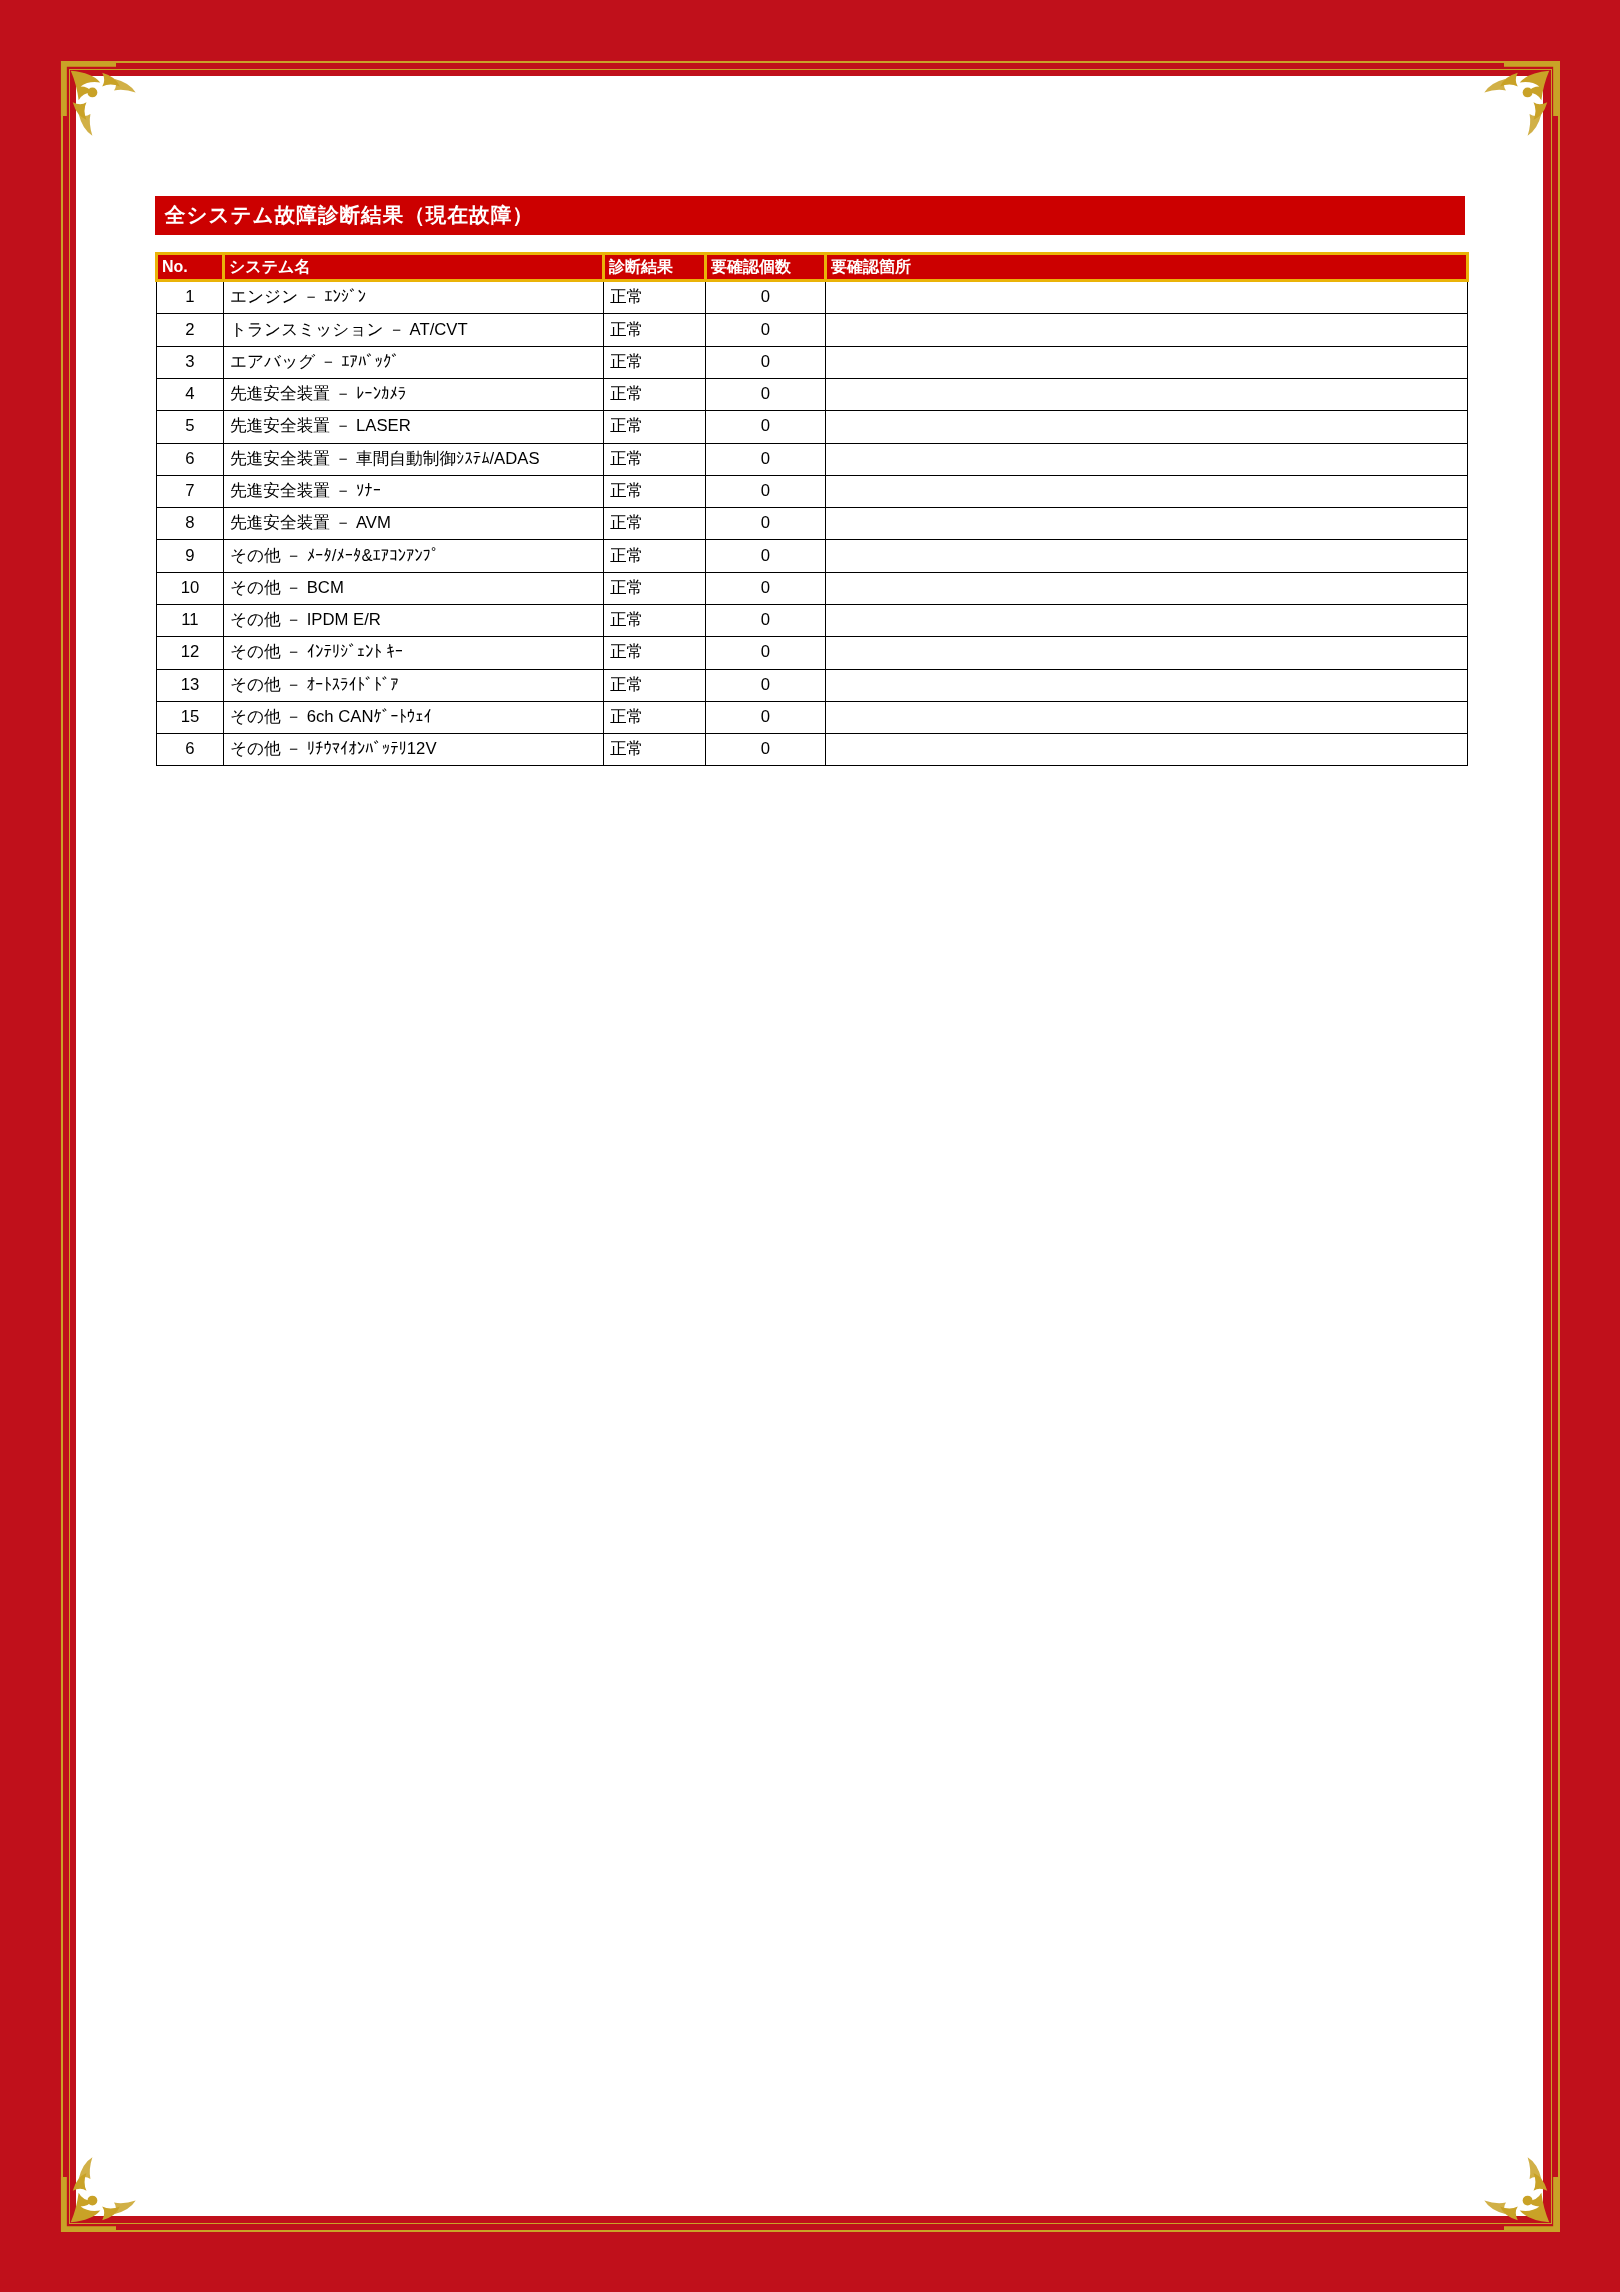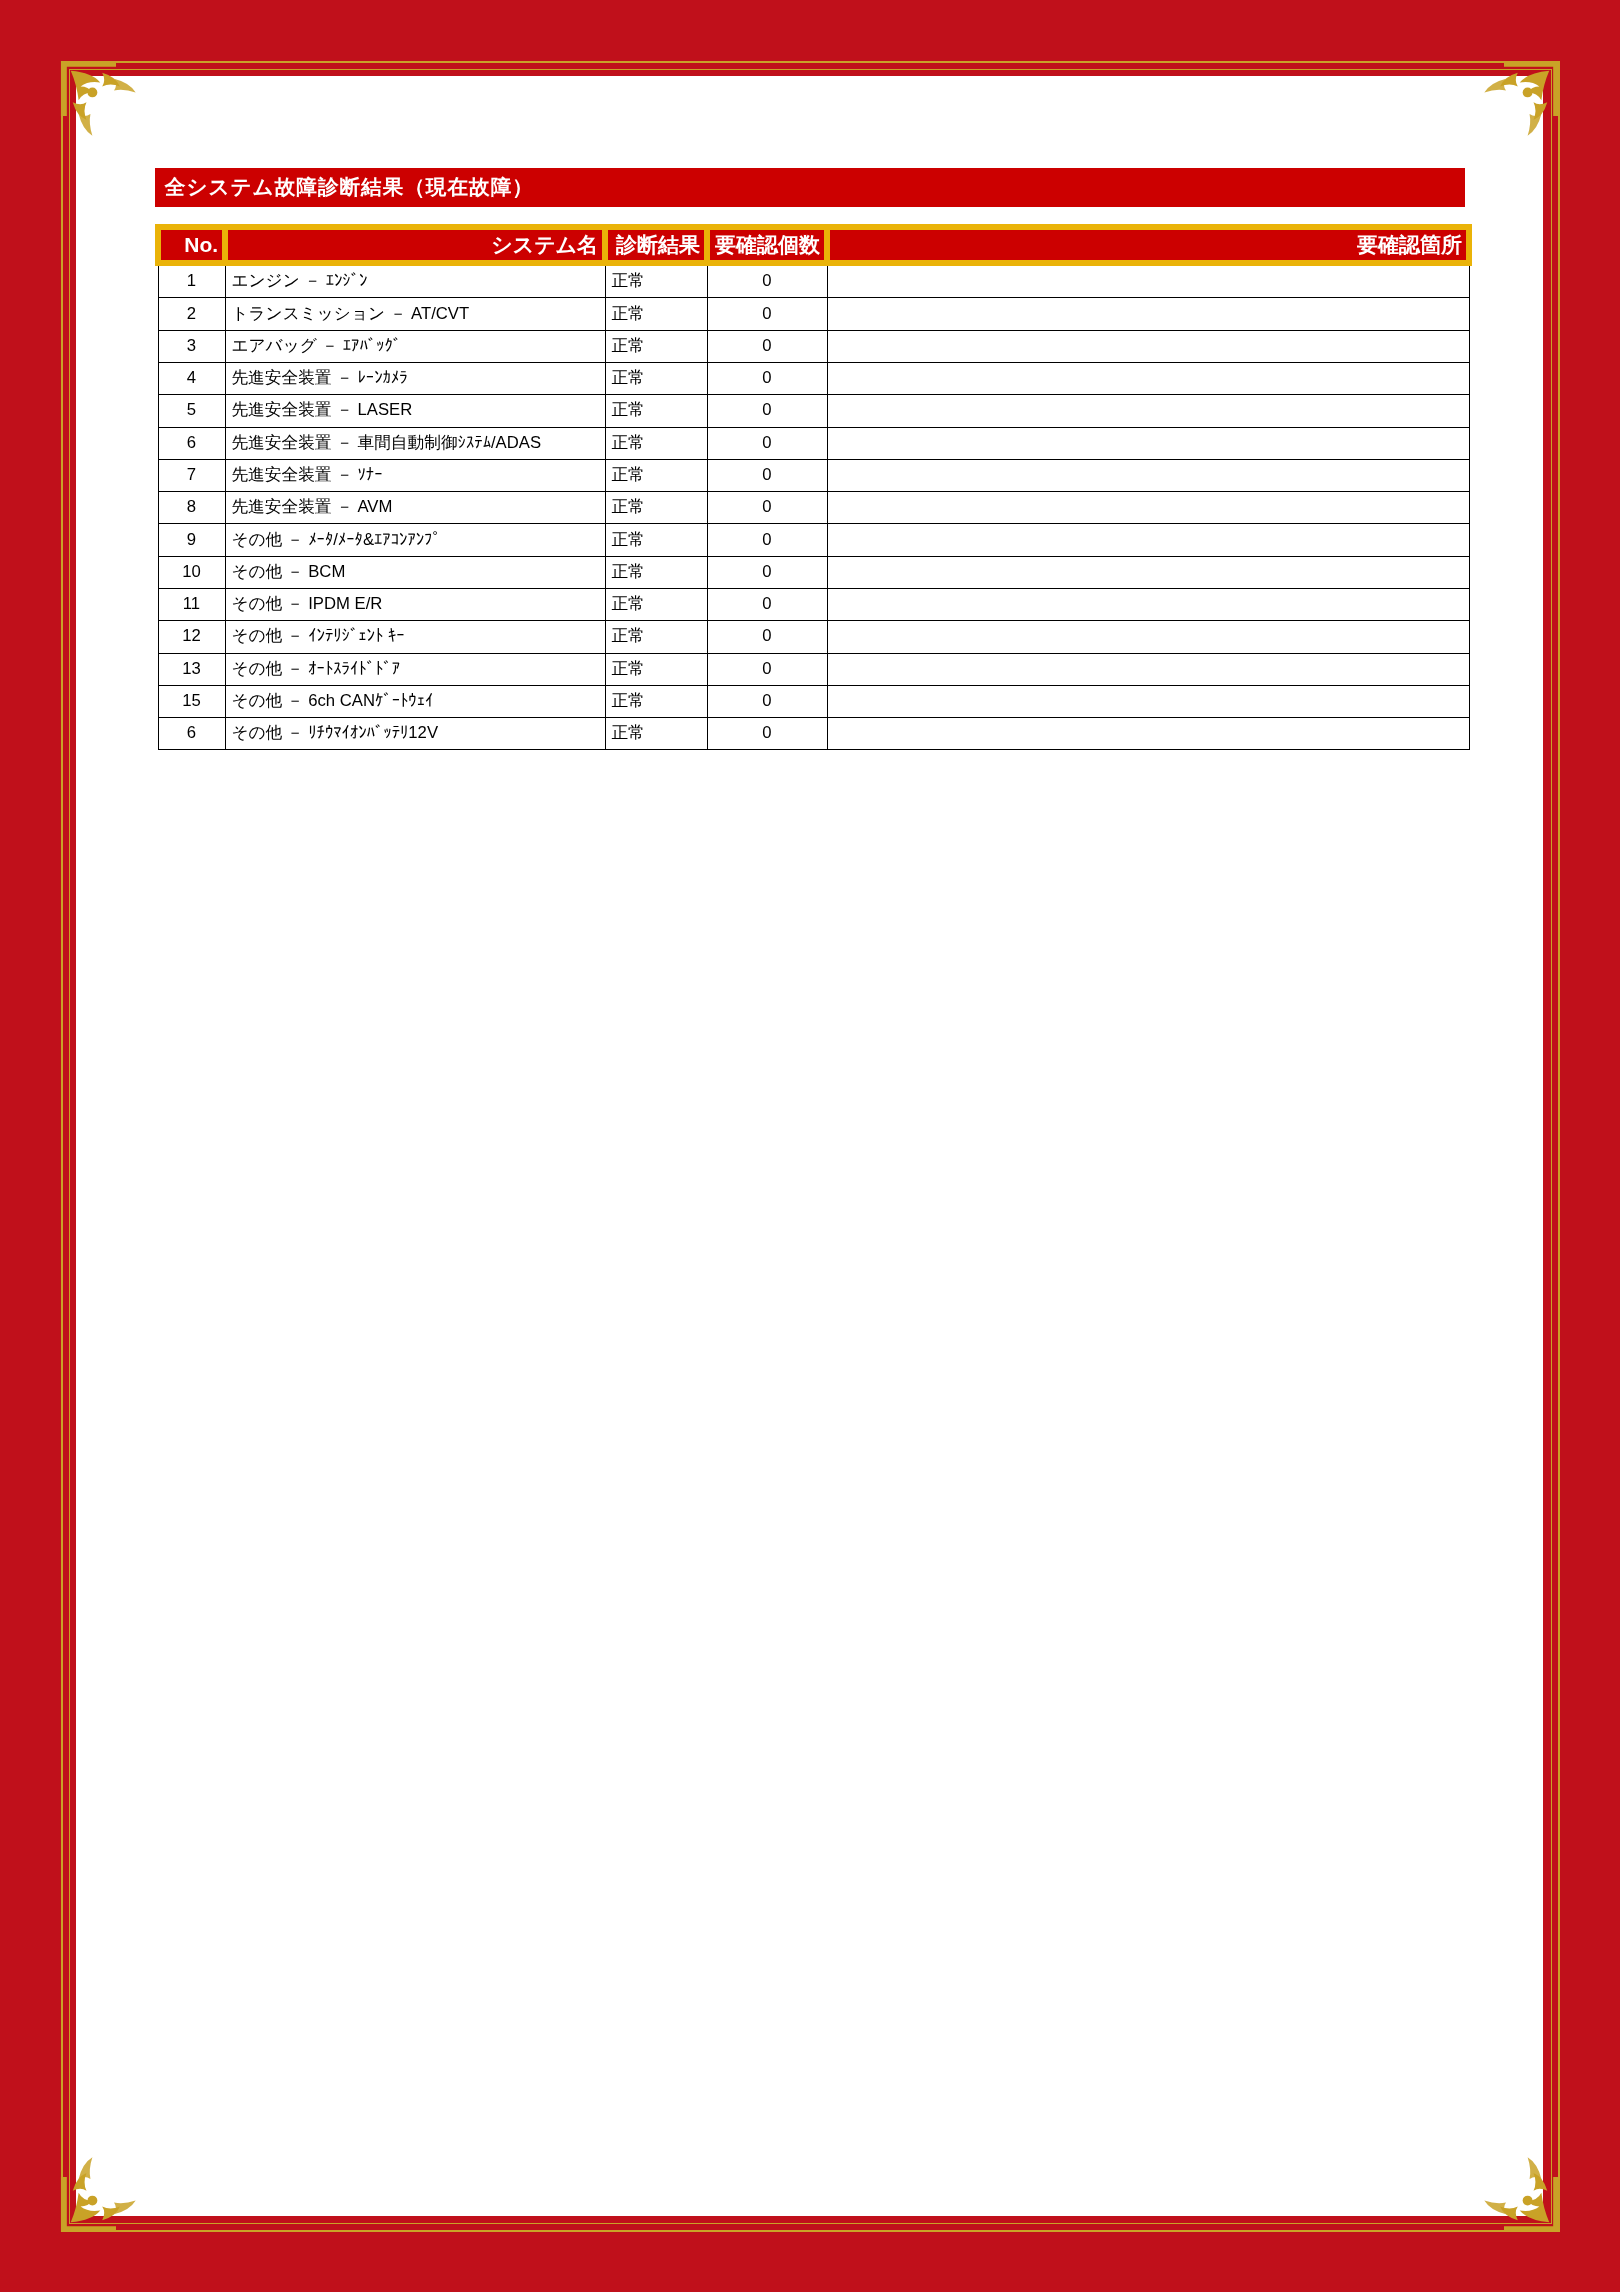--- a/index.html
+++ b/index.html
@@ -70,21 +70,21 @@
   .corner svg { display: block; }
   .corner.tl { left: 57px;  top: 57px; }
   .corner.tr { right: 57px; top: 57px;  transform: scaleX(-1); }
   .corner.bl { left: 57px;  bottom: 57px; transform: scaleY(-1); }
   .corner.br { right: 57px; bottom: 57px; transform: scale(-1,-1); }
 
   
   .content {
     position: absolute;
     left: 155px;
-    top: 168px;
+    top: 196px;
     width: 1310px;
   }
 
   .title-bar {
     background: #cc0000;
     color: #ffffff;
     font-size: 20.6px;
     font-weight: bold;
     padding: 5.9px 9.8px 6.9px 9.8px;
     letter-spacing: 1px;
@@ -101,25 +101,25 @@
   }
   table.report col.c-no     { width: 67px; }
   table.report col.c-sys    { width: 380px; }
   table.report col.c-res    { width: 102px; }
   table.report col.c-cnt    { width: 120px; }
   table.report col.c-loc    { width: 642px; }
 
   table.report th {
     background: #cc0000;
     color: #ffffff;
-    font-size: 21px;
+    font-size: 16px;
     font-weight: bold;
-    border: 6px solid #eab308;
+    border: 3px solid #eab308;
     padding: 2px 3.9px 2.9px 3.9px;
-    text-align: right;
+    text-align: left;
     line-height: 1.2;
   }
   table.report td {
     border: 1px solid #000000;
     font-size: 16.7px;
     color: #000000;
     padding: 2.9px 5.9px 3.9px 5.9px;
     height: 24.5px;
     line-height: 1.2;
     vertical-align: middle;

